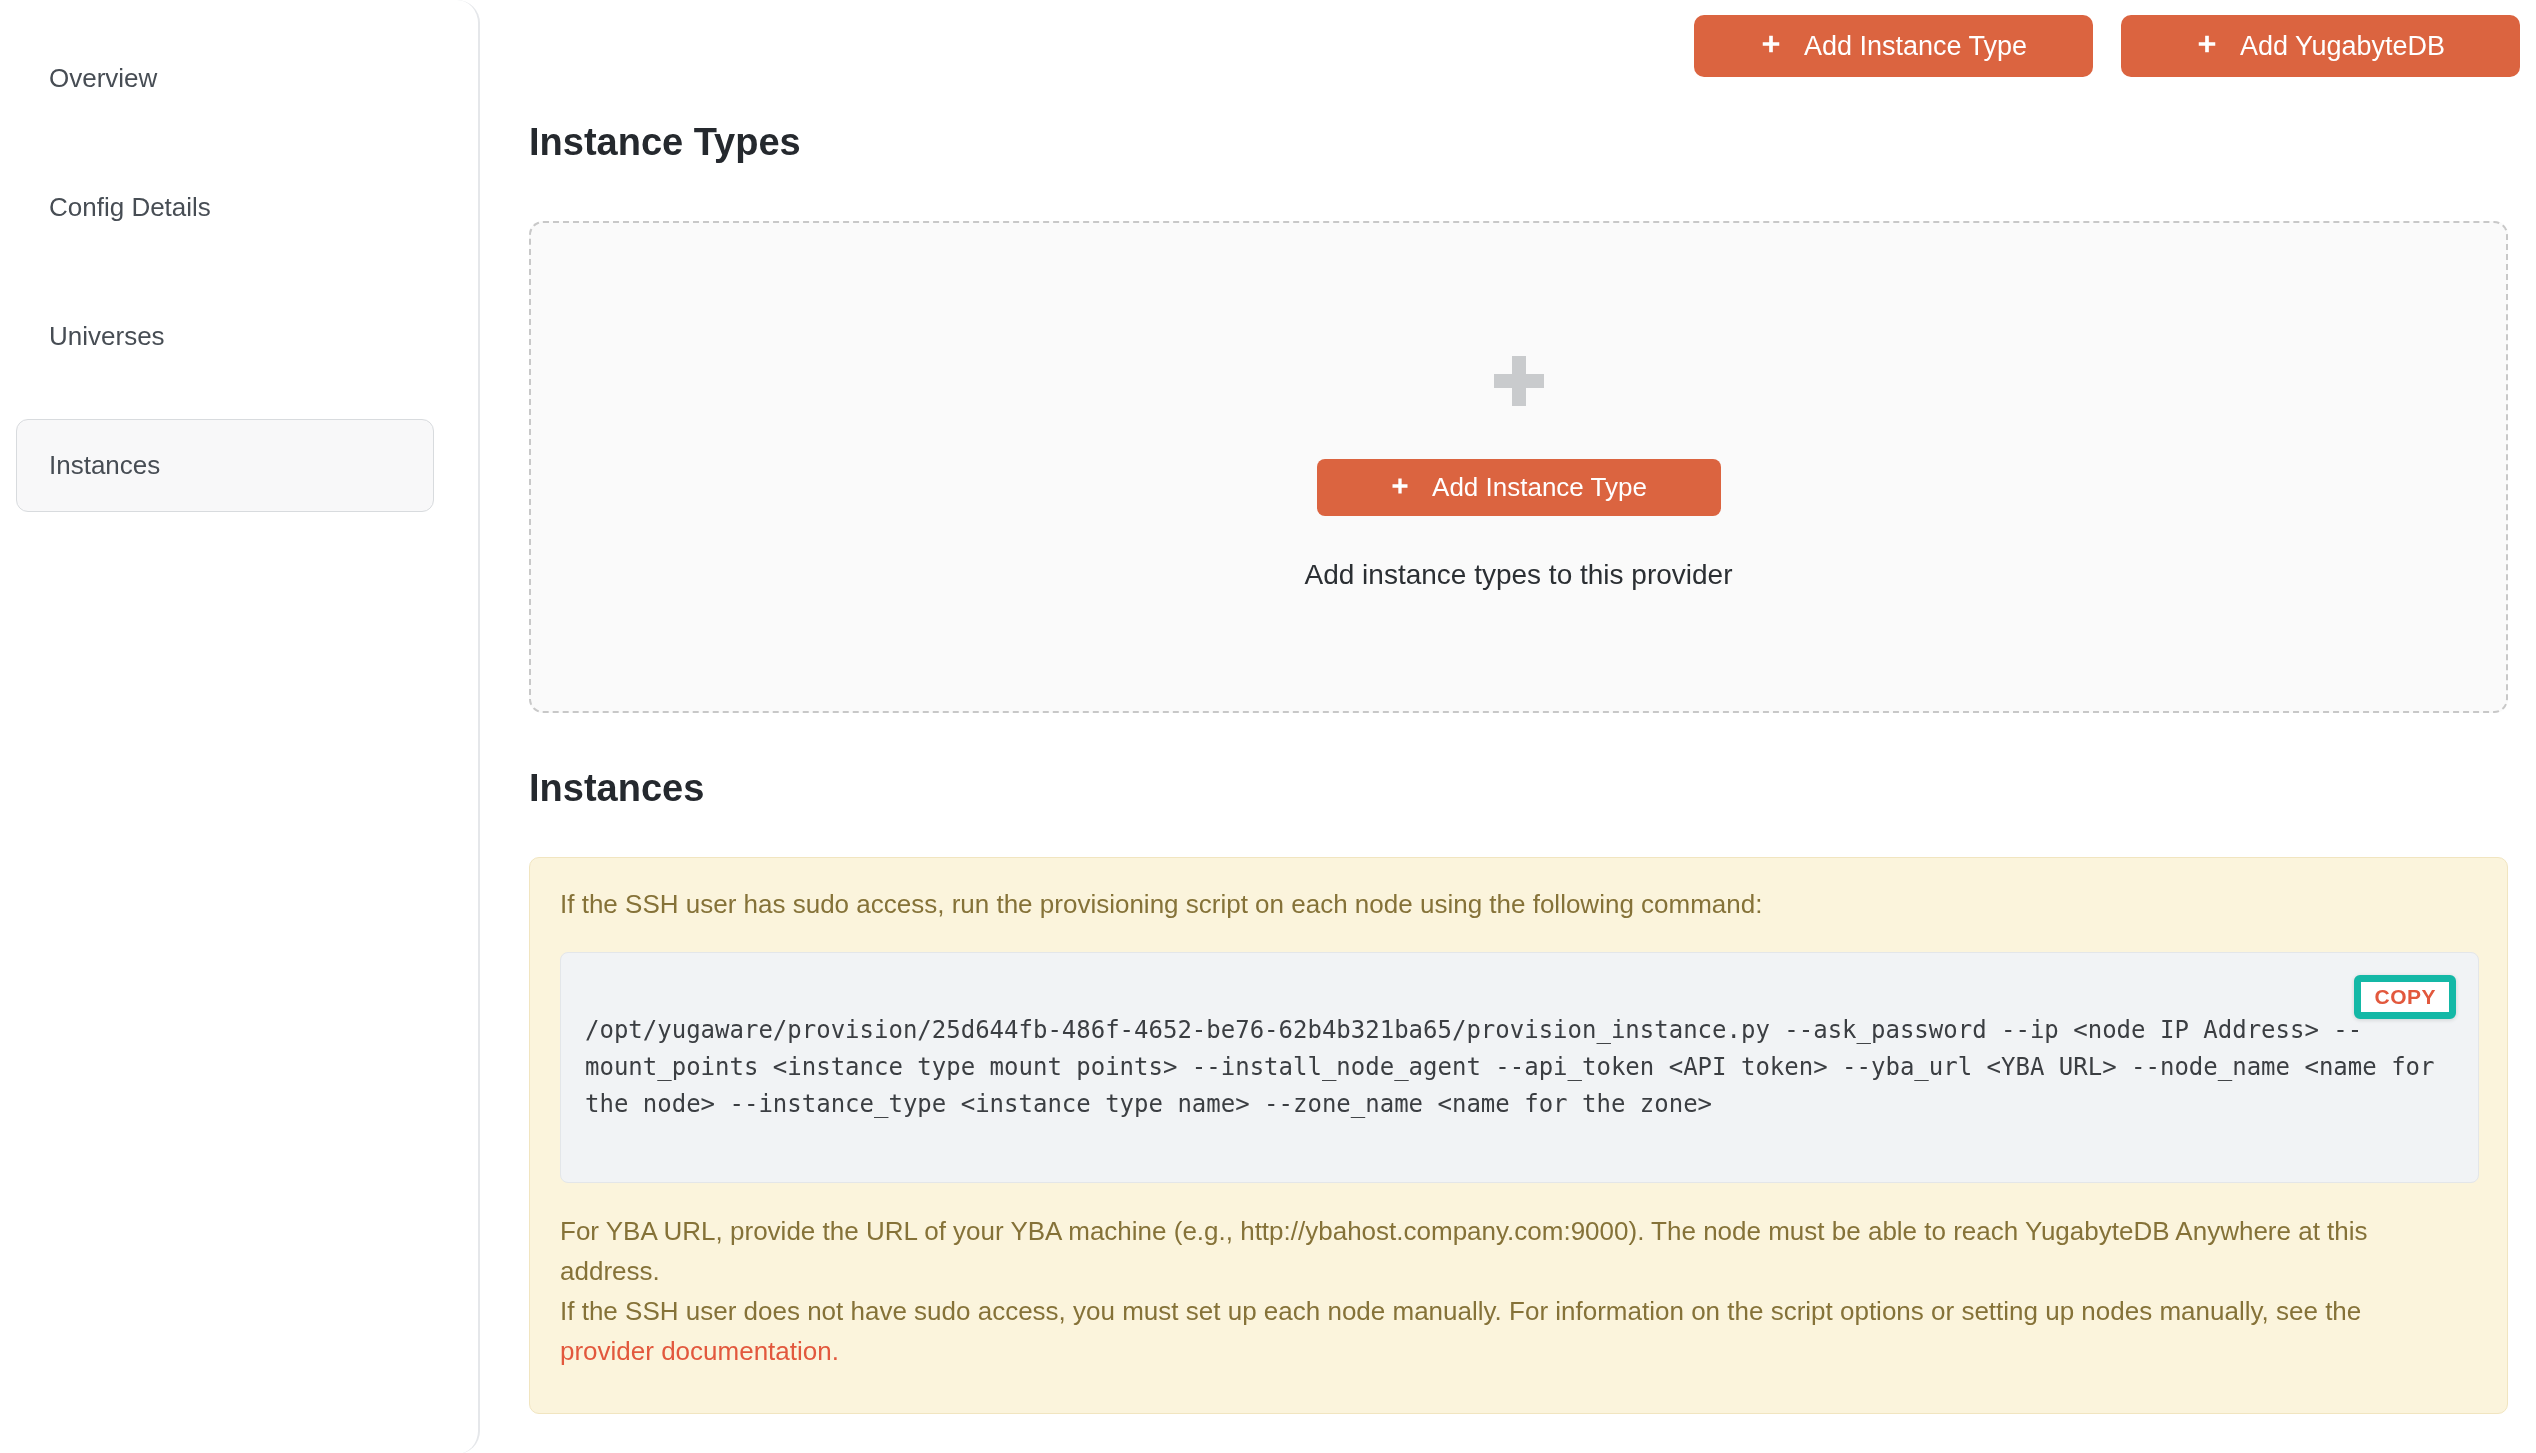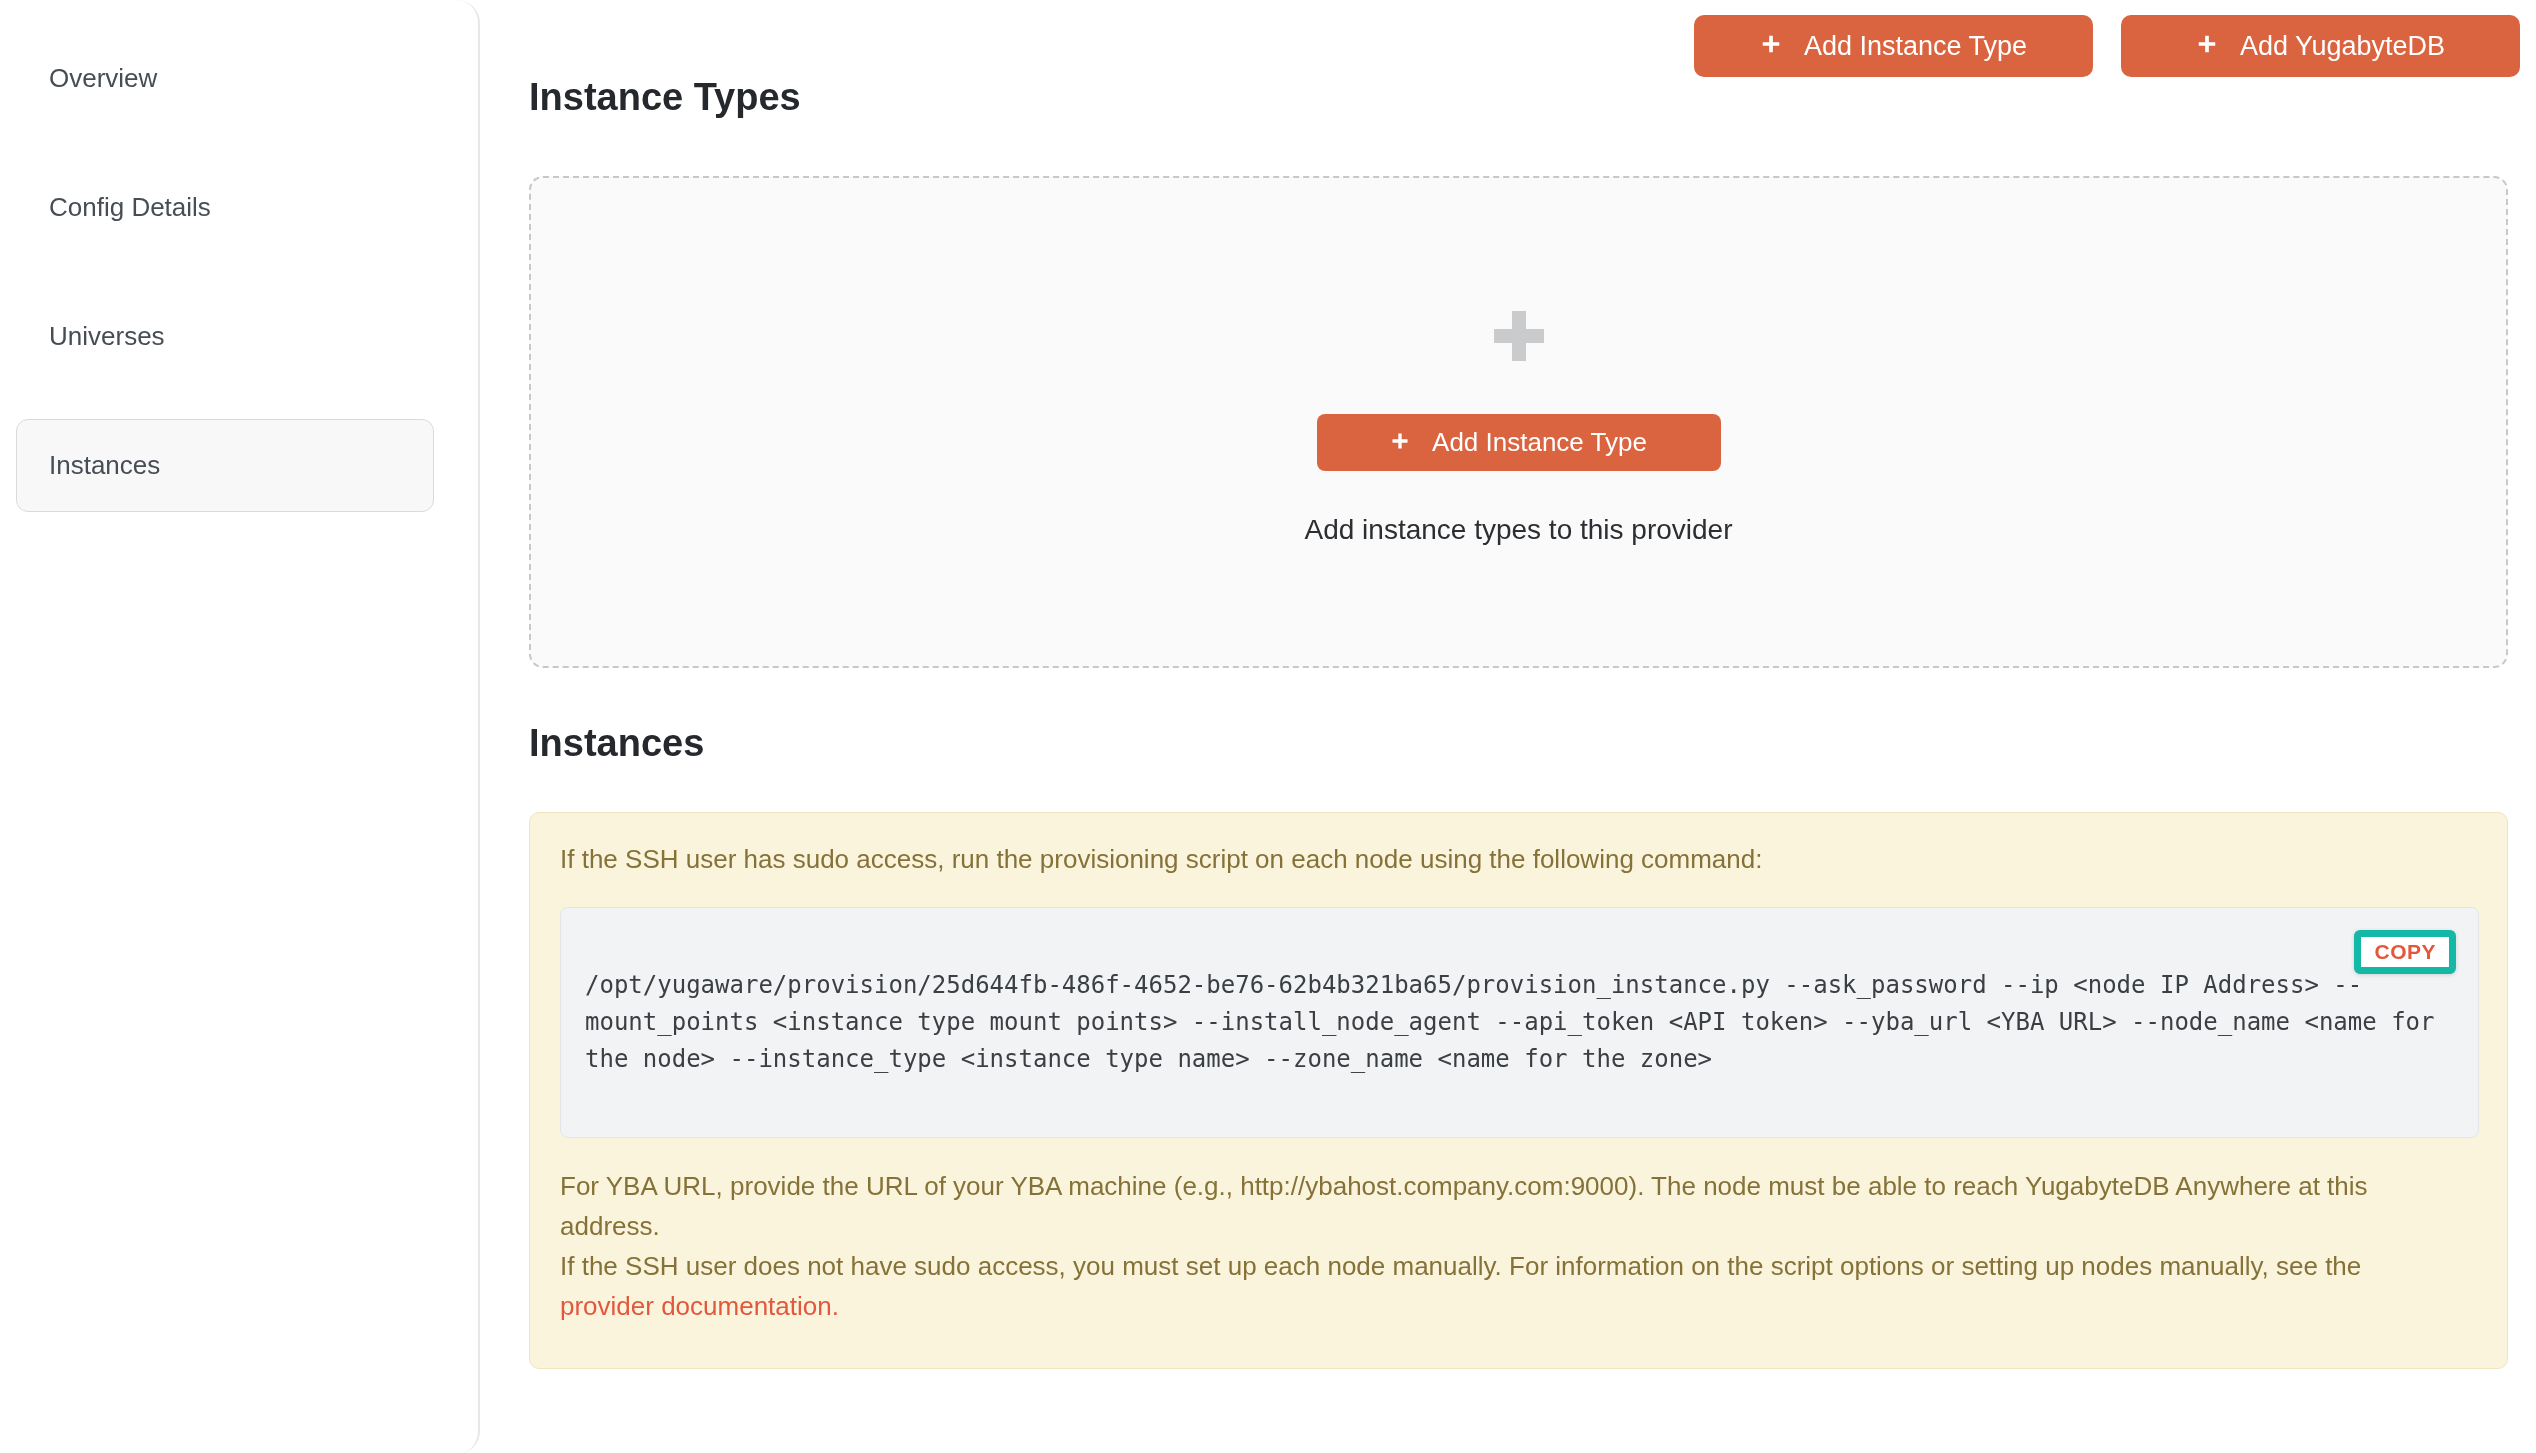--- a/index.html
+++ b/index.html
@@ -20,21 +20,21 @@
 
   .toolbar { position:absolute; top:15px; right:16px; display:flex; gap:28px; }
   .btn-primary { display:flex; align-items:center; justify-content:center; gap:22px;
                  background:#db6440; color:#ffffff; border:none; border-radius:10px;
                  font-size:27px; font-family:inherit; cursor:pointer; }
   .btn-lg  { height:62px; width:399px; }
   .btn-mid { height:57px; width:404px; border-radius:8px; font-size:26px; }
   .plus-svg { display:block; }
 
   h2.section-title { font-size:38px; font-weight:700; color:#25292e; line-height:46px; }
-  .title-instance-types { margin-top:74px; }
+  .title-instance-types { margin-top:119px; }
   .title-instances     { margin-top:52px; }
 
   
   .empty-box { position:relative; margin-top:56px; height:492px; width:1979px;
                border:2px dashed #c8c8c8; border-radius:14px; background:#fafafa; }
   .big-plus { position:absolute; top:129px; left:50%; transform:translateX(-50%); }
   .empty-box .btn-mid { position:absolute; top:236px; left:50%; transform:translateX(-50%); }
   .empty-caption { position:absolute; top:336px; width:100%; text-align:center;
                    font-size:28px; color:#2b2f33; }
 

